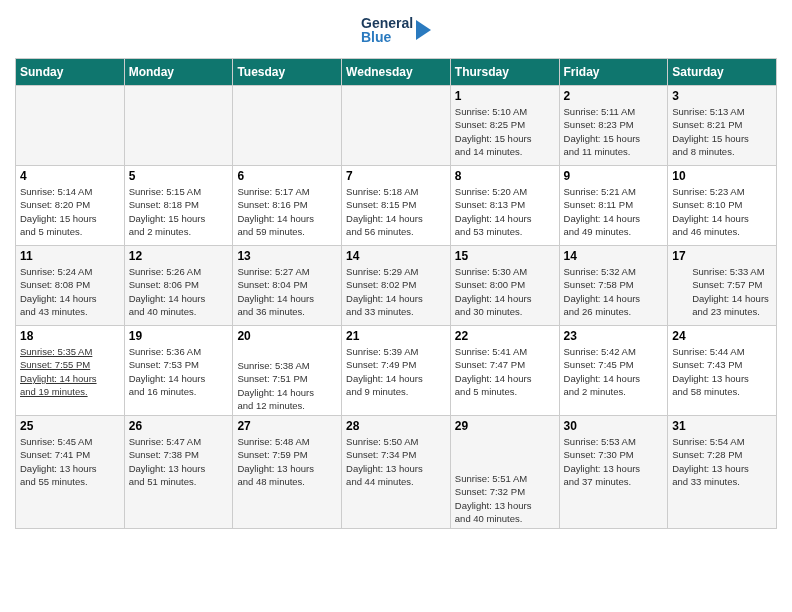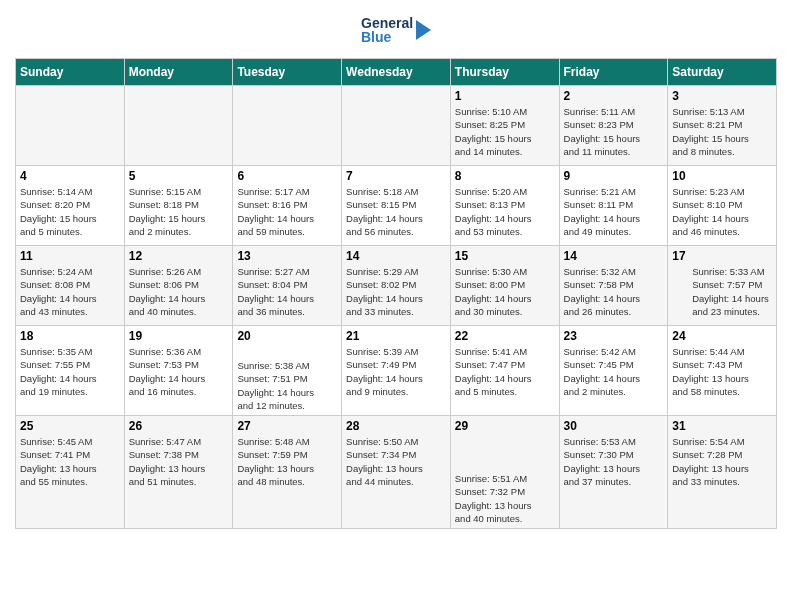--- a/index.html
+++ b/index.html
@@ -234,21 +234,21 @@
           <span class="day-number">17</span>
           <div class="day-info" style="white-space: pre-line; margin-left: 20px;">Sunrise: 5:33 AM
 Sunset: 7:57 PM
 Daylight: 14 hours
 and 23 minutes.</div>
         </td>
       </tr>
       <tr>
         <td>
           <span class="day-number">18</span>
-          <div class="day-info" style="white-space: pre-line;">Sunrise: 5:35 AM
+          <div class="day-info" style="white-space: pre-line; text-decoration: underline;">Sunrise: 5:35 AM
 Sunset: 7:55 PM
 Daylight: 14 hours
 and 19 minutes.</div>
         </td>
         <td>
           <span class="day-number">19</span>
           <div class="day-info" style="white-space: pre-line;">Sunrise: 5:36 AM
 Sunset: 7:53 PM
 Daylight: 14 hours
 and 16 minutes.</div>

